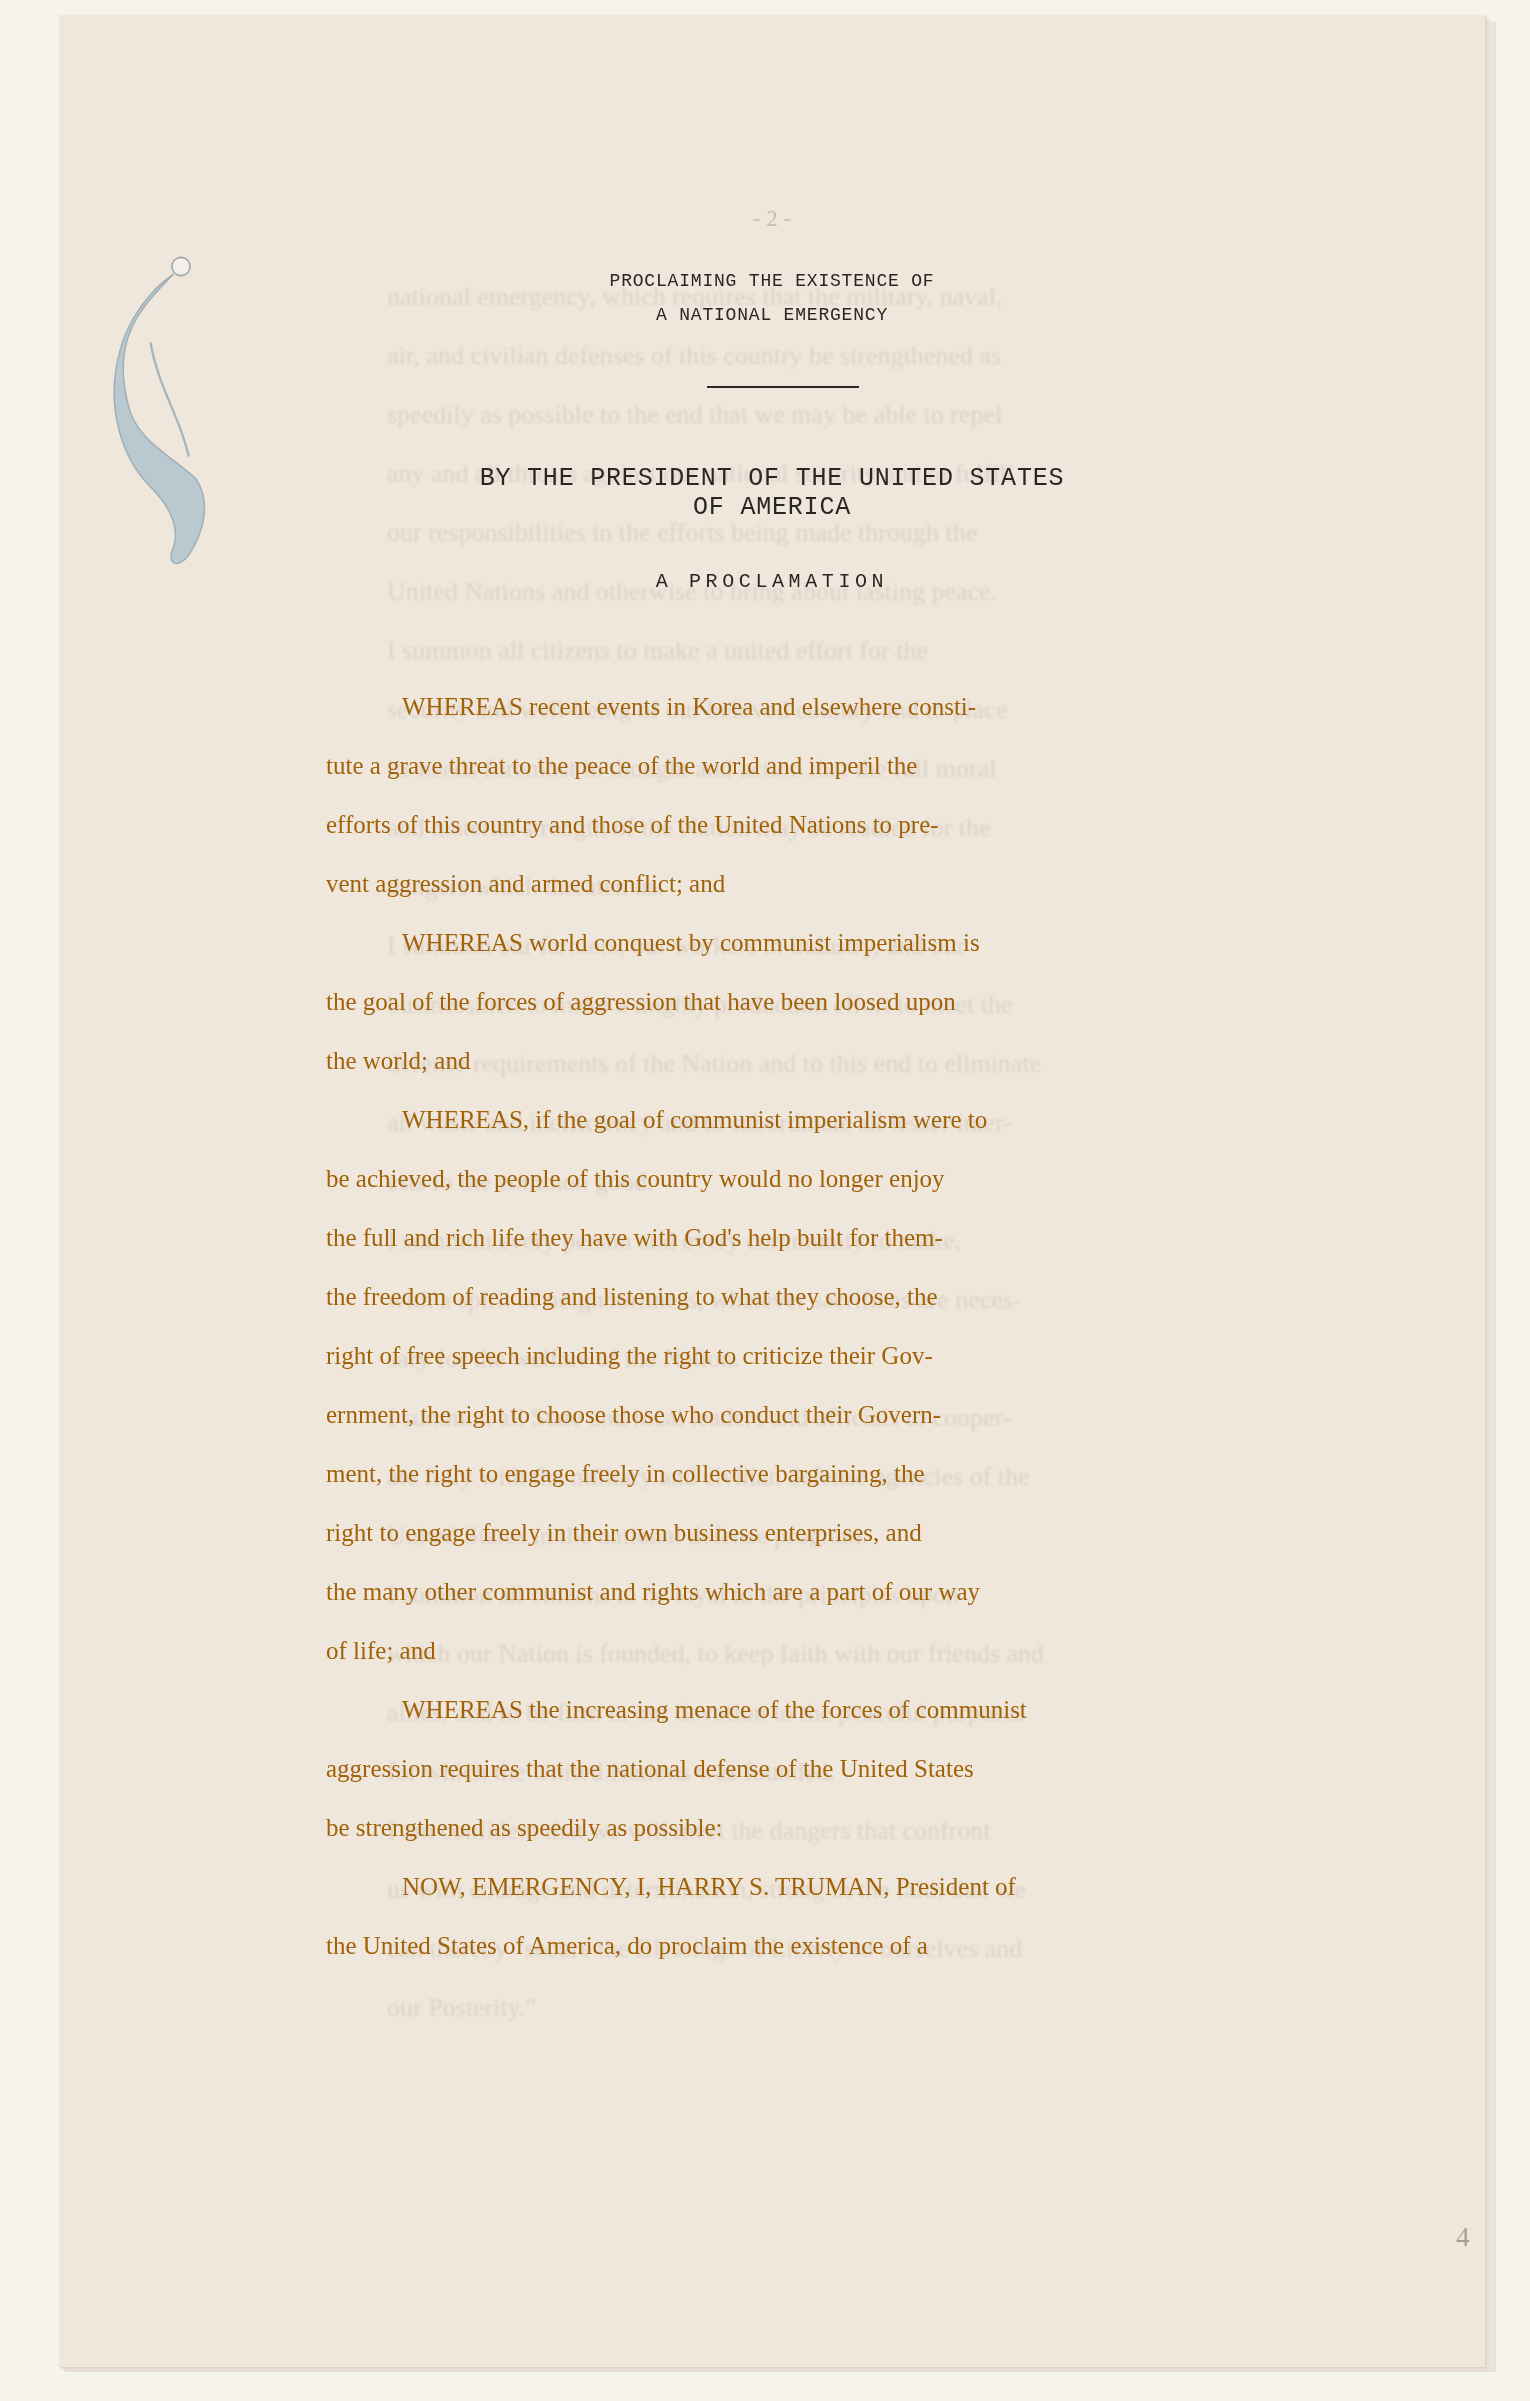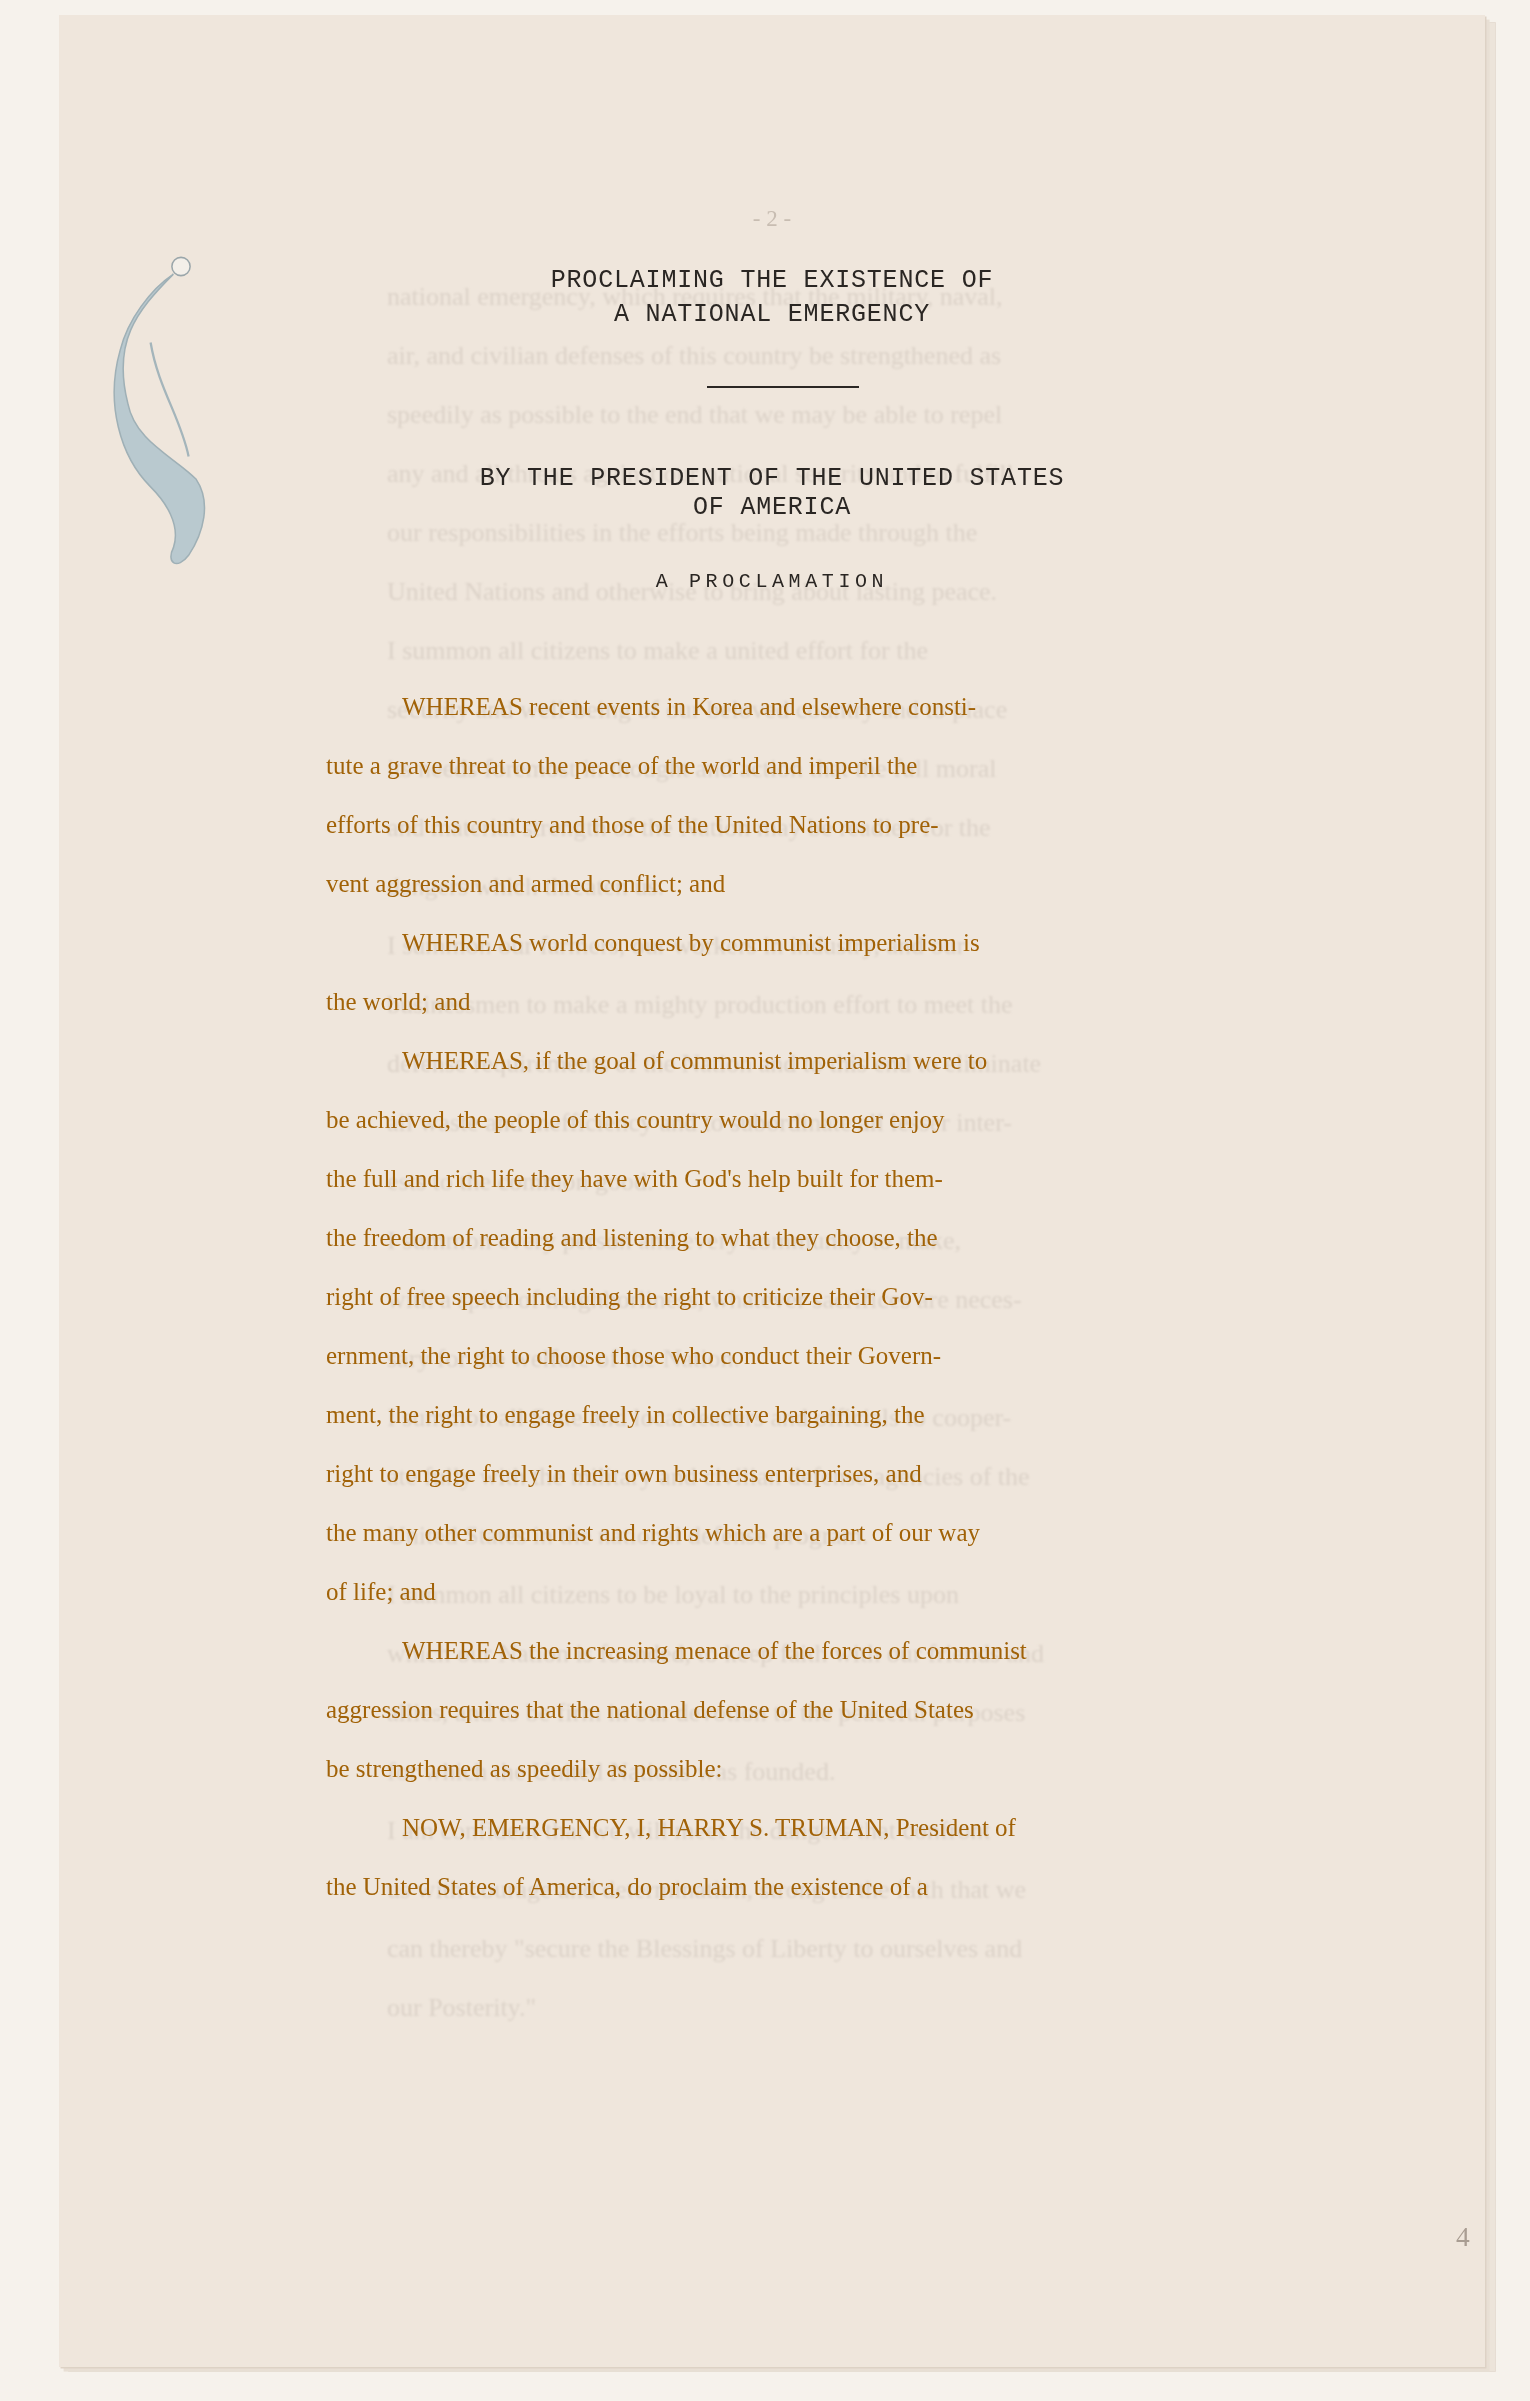--- a/index.html
+++ b/index.html
@@ -19,21 +19,21 @@
   }
   .ribbon {
     position:absolute; left:46px; top:236px; width:114px; height:335px;
   }
   .heading {
     position:absolute; left:0; width:1426px; text-align:center;
     font-family:"Liberation Mono", "DejaVu Sans Mono", monospace;
     color:#2a2623;
     letter-spacing:0.8px;
   }
-  .title { top:249px; font-size:25px; line-height:34px; }
+  .title { top:249px; font-size:18px; line-height:34px; }
   .rule { position:absolute; top:371px; left:648px; width:152px; border-top:2.3px solid #2b2724; }
   .by { top:441px; font-size:25px; line-height:29px;margin-top:8px; }
   .procl { top:555px; font-size:20px; letter-spacing:4.6px; }
   .body {
     position:absolute; left:267px; top:662px; width:1037px;
     font-family:"Liberation Serif","DejaVu Serif", serif;
     font-size:25px; color:#a16207;
   }
   .line { height:59px; line-height:59px; white-space:nowrap; }
   .indent { padding-left:76px; }
@@ -107,20 +107,21 @@
   </div>
 
   <div class="heading procl">A PROCLAMATION</div>
 
   <div class="body" id="body">
       <div class="line indent">WHEREAS recent events in Korea and elsewhere consti-</div>
       <div class="line">tute a grave threat to the peace of the world and imperil the</div>
       <div class="line">efforts of this country and those of the United Nations to pre-</div>
       <div class="line">vent aggression and armed conflict; and</div>
       <div class="line indent">WHEREAS world conquest by communist imperialism is</div>
+      <div class="line">the goal of the forces of aggression that have been loosed upon</div>
       <div class="line">the world; and</div>
       <div class="line indent">WHEREAS, if the goal of communist imperialism were to</div>
       <div class="line">be achieved, the people of this country would no longer enjoy</div>
       <div class="line">the full and rich life they have with God's help built for them-</div>
       <div class="line">the freedom of reading and listening to what they choose, the</div>
       <div class="line">right of free speech including the right to criticize their Gov-</div>
       <div class="line">ernment, the right to choose those who conduct their Govern-</div>
       <div class="line">ment, the right to engage freely in collective bargaining, the</div>
       <div class="line">right to engage freely in their own business enterprises, and</div>
       <div class="line">the many other communist and rights which are a part of our way</div>

